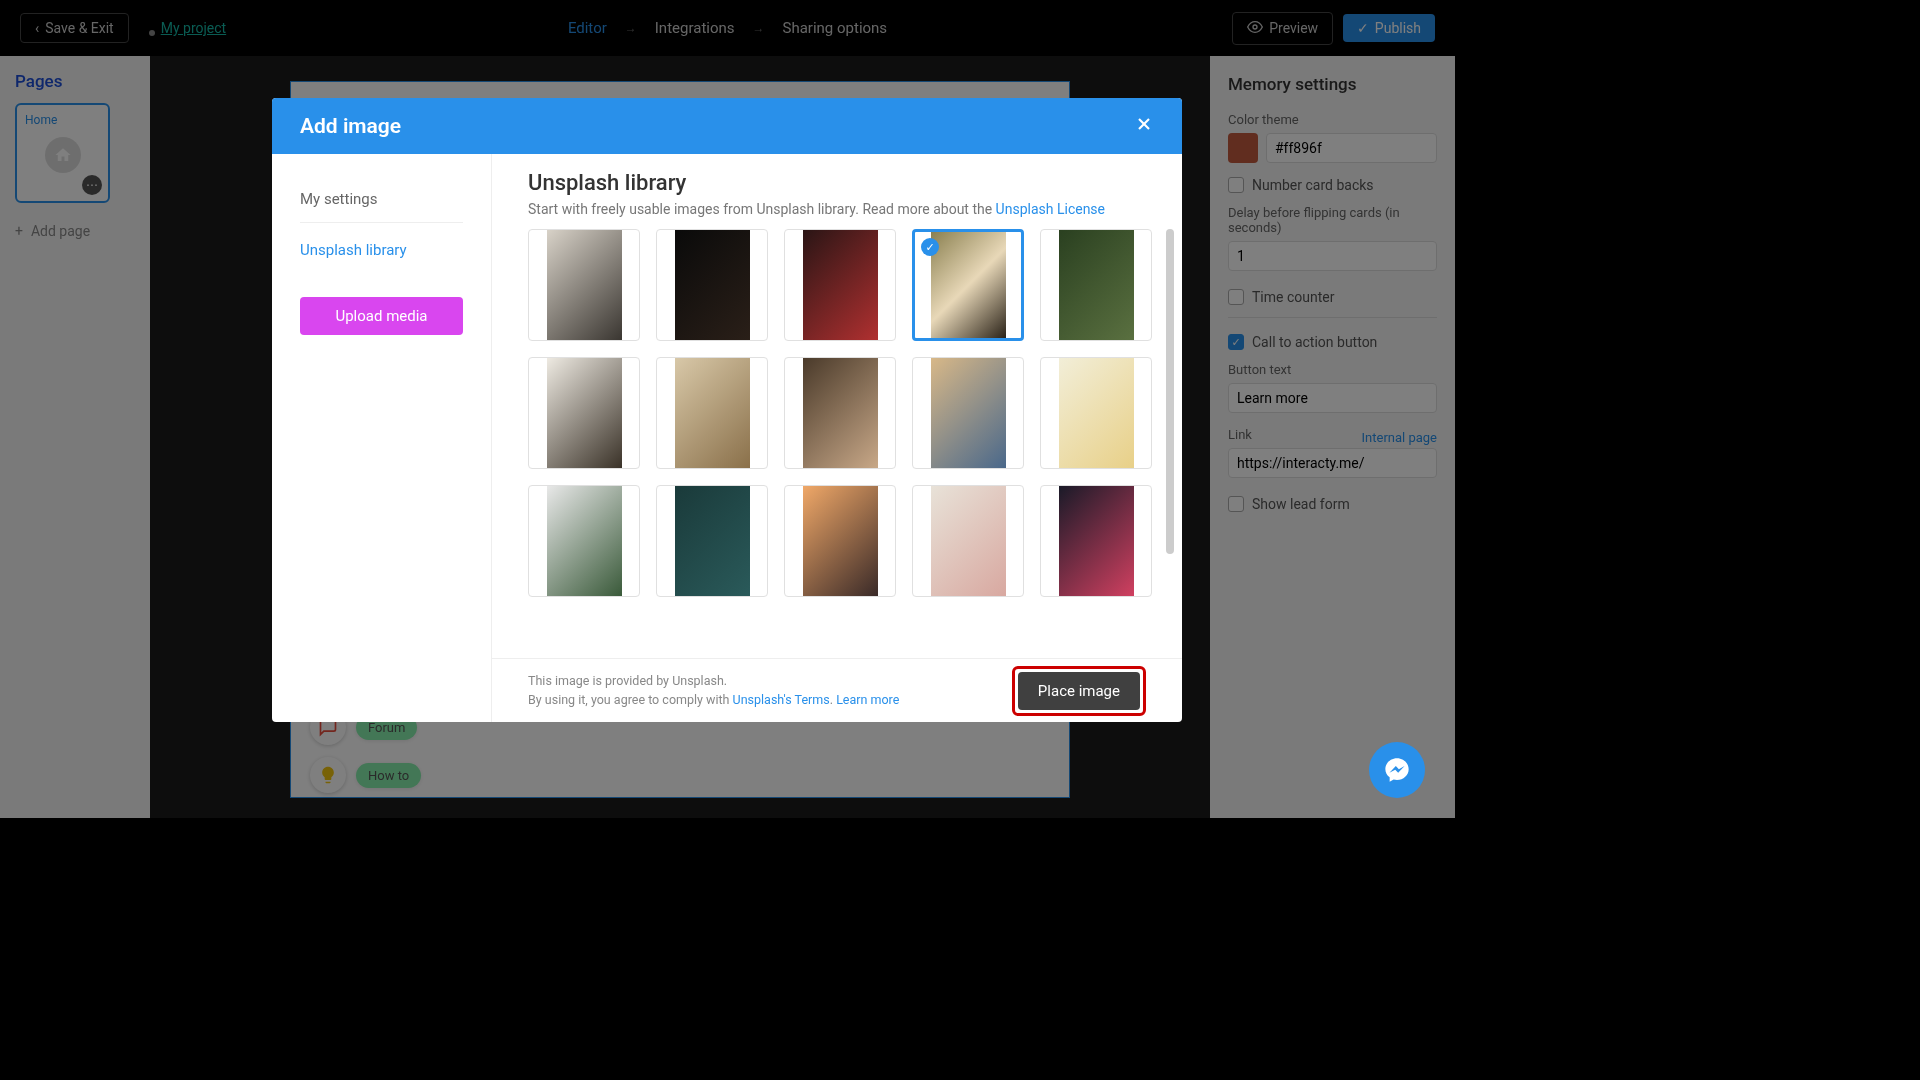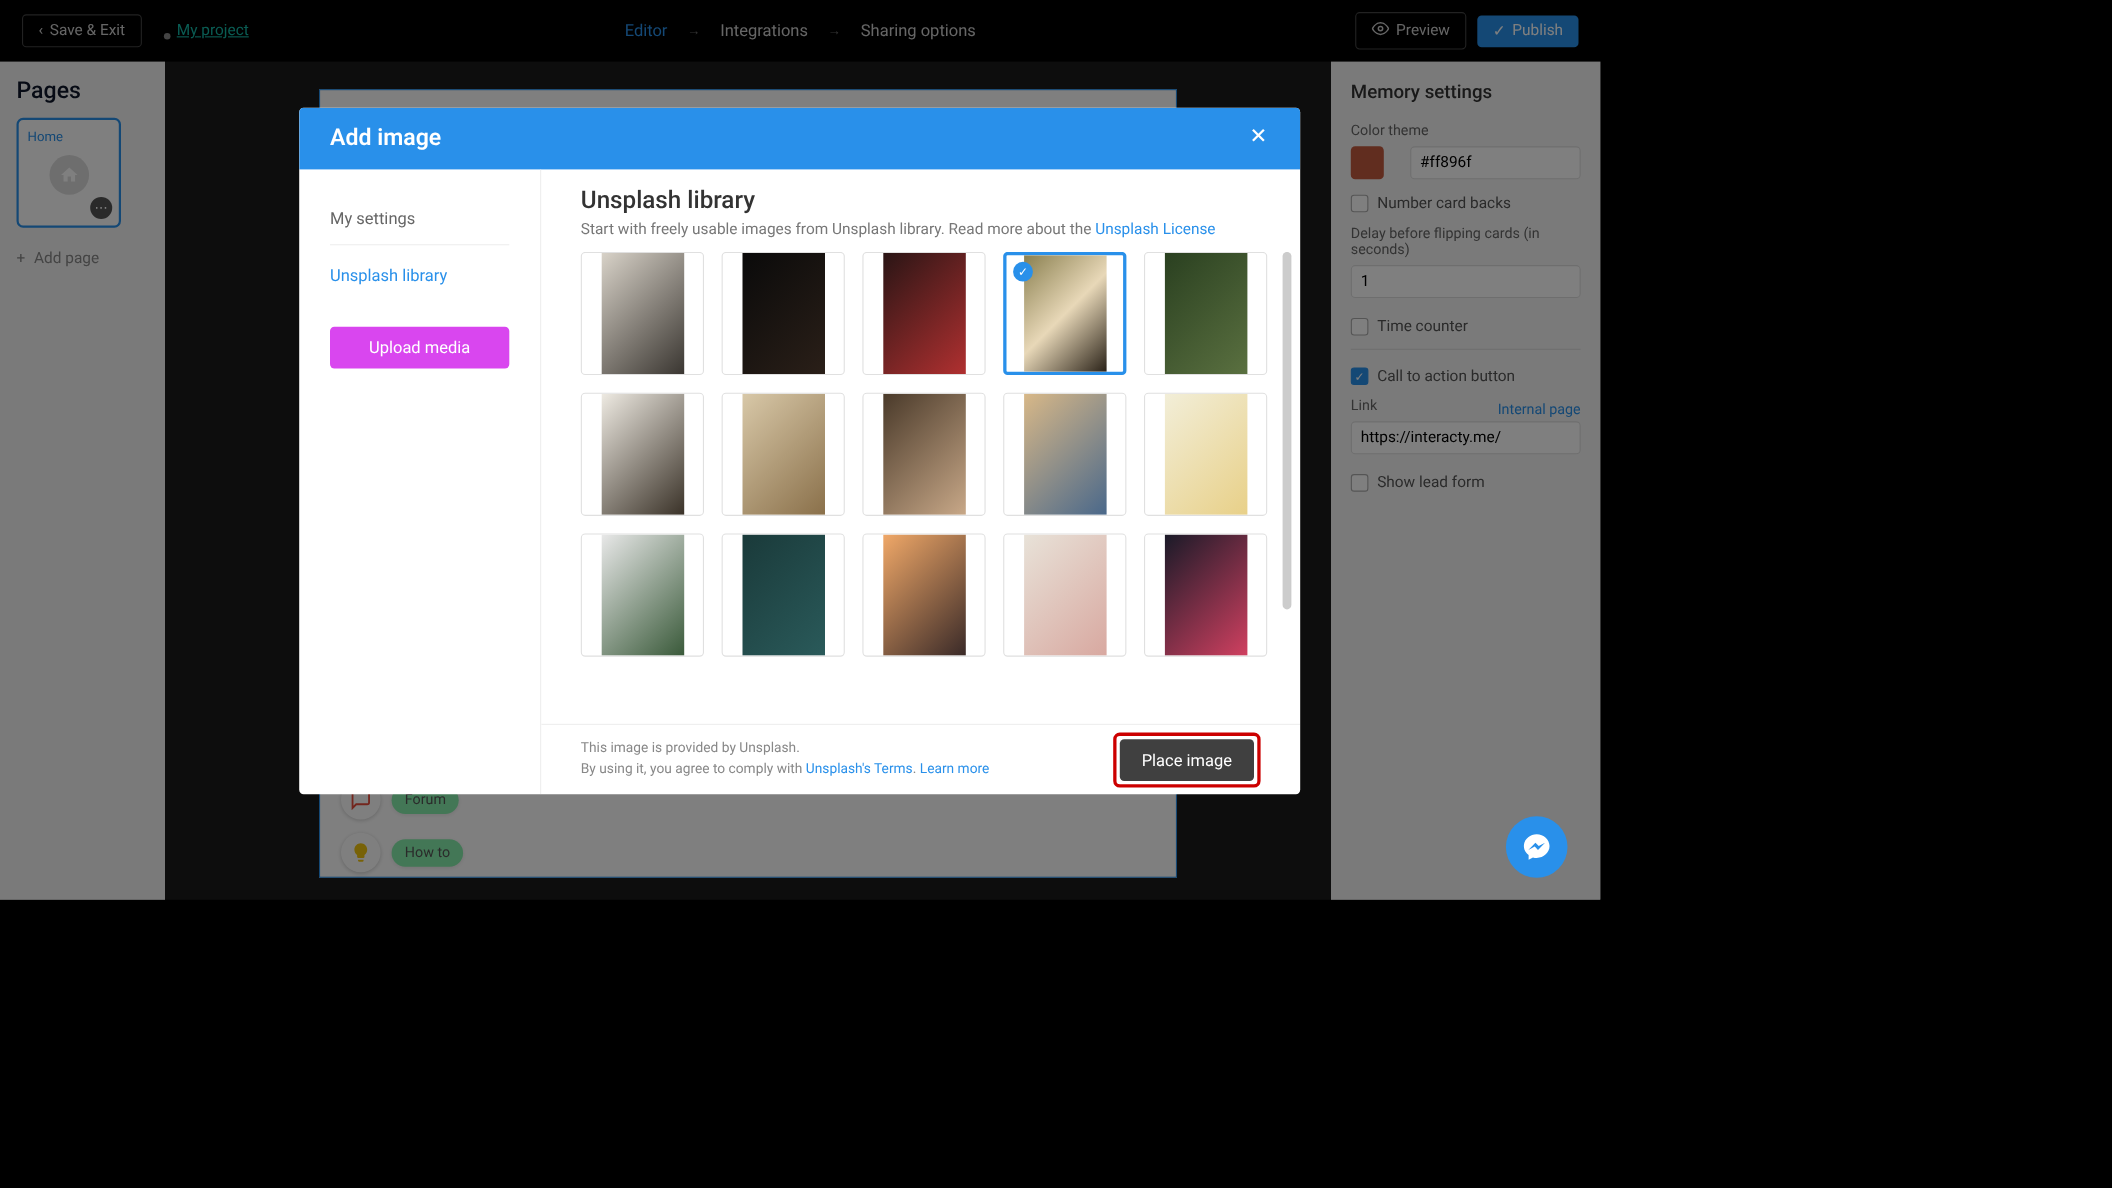--- a/index.html
+++ b/index.html
@@ -13,41 +13,41 @@
 .topbar-center { display: flex; align-items: center; gap: 18px; color: #ccc; font-size: 15px; position: absolute; left: 50%; transform: translateX(-50%); }
 .topbar-center .active { color: #2990ea; }
 .arrow { color: #666; font-size: 12px; }
 .topbar-right { display: flex; align-items: center; gap: 10px; }
 .preview-btn { border: 1px solid #444; border-radius: 4px; padding: 6px 14px; color: #ccc; font-size: 14px; display: flex; align-items: center; gap: 6px; cursor: pointer; }
 .publish-btn { background: #2990ea; border-radius: 4px; padding: 6px 14px; color: #fff; font-size: 14px; display: flex; align-items: center; gap: 6px; cursor: pointer; }
 
 .main { display: flex; height: calc(100% - 56px); }
 
 .left-panel { width: 150px; background: #f5f5f5; padding: 15px; }
-.left-panel h3 { font-size: 21px; font-weight: 500; color: #0f172a; margin-bottom: 12px; }
+.left-panel h3 { font-size: 17px; font-weight: 500; color: #1d4ed8; margin-bottom: 12px; }
 .page-thumb { width: 95px; height: 100px; border: 2px solid #2990ea; border-radius: 6px; background: #fff; padding: 8px; position: relative; cursor: pointer; }
 .page-thumb .label { color: #2990ea; font-size: 12px; }
 .page-thumb .house { width: 36px; height: 36px; background: #ddd; border-radius: 50%; margin: 10px auto; display: flex; align-items: center; justify-content: center; color: #fff; }
 .page-thumb .dots { position: absolute; bottom: 6px; right: 6px; width: 20px; height: 20px; background: #555; border-radius: 50%; color: #fff; font-size: 12px; display: flex; align-items: center; justify-content: center; }
 .add-page { display: flex; align-items: center; gap: 8px; color: #888; font-size: 14px; margin-top: 20px; cursor: pointer; }
 
 .canvas { flex: 1; background: #1a1a1a; position: relative; }
 .canvas-box { position: absolute; top: 25px; left: 140px; right: 140px; bottom: 20px; border: 1px solid #2990ea; background: #fff; }
 
 .help-bubbles { position: absolute; left: 160px; bottom: 25px; display: flex; flex-direction: column; gap: 12px; z-index: 5; }
 .help-bubble { display: flex; align-items: center; gap: 10px; }
 .help-icon { width: 36px; height: 36px; background: #fff; border-radius: 50%; display: flex; align-items: center; justify-content: center; box-shadow: 0 1px 4px rgba(0,0,0,0.2); }
 .help-label { background: #86efac; border-radius: 14px; padding: 5px 12px; font-size: 13px; color: #555; box-shadow: 0 1px 4px rgba(0,0,0,0.1); }
 
 .right-panel { width: 245px; background: #f5f5f5; padding: 18px; font-size: 14px; color: #333; }
 .right-panel h3 { font-size: 17px; font-weight: 500; margin-bottom: 18px; }
 .rp-row { margin-bottom: 14px; }
 .rp-label { font-size: 13px; color: #666; margin-bottom: 6px; }
 .rp-input { width: 100%; border: 1px solid #ddd; border-radius: 4px; padding: 6px 8px; font-size: 14px; background: #fff; }
-.color-row { display: flex; gap: 24px; align-items: center; }
+.color-row { display: flex; gap: 8px; align-items: center; }
 .color-swatch { width: 30px; height: 30px; background: #c25a3e; border-radius: 4px; }
 .check-row { display: flex; align-items: center; gap: 8px; font-size: 14px; color: #555; margin-bottom: 12px; }
 .checkbox { width: 16px; height: 16px; border: 1px solid #aaa; border-radius: 3px; background: #fff; display: flex; align-items: center; justify-content: center; }
 .checkbox.checked { background: #2990ea; border-color: #2990ea; color: #fff; font-size: 11px; }
 .link-row { display: flex; justify-content: space-between; align-items: center; }
 .link-row a { color: #2990ea; font-size: 13px; }
 
 .overlay { position: absolute; inset: 0; background: rgba(0,0,0,0.5); z-index: 100; }
 
 .modal { position: absolute; top: 98px; left: 272px; width: 910px; height: 624px; background: #fff; border-radius: 4px; z-index: 200; display: flex; flex-direction: column; overflow: hidden; }
@@ -183,20 +183,24 @@
     <div class="check-row" style="margin-top:18px">
       <div class="checkbox"></div>
       <span>Time counter</span>
     </div>
     <hr style="border:none;border-top:1px solid #ddd;margin:10px 0 16px">
     <div class="check-row">
       <div class="checkbox checked">✓</div>
       <span>Call to action button</span>
     </div>
     <div class="rp-row">
+      <div class="rp-label">Button text</div>
+      <input class="rp-input" value="Learn more" style="">
+    </div>
+    <div class="rp-row">
       <div class="link-row">
         <div class="rp-label">Link</div>
         <a>Internal page</a>
       </div>
       <input class="rp-input" value="https://interacty.me/" style="">
     </div>
     <div class="check-row" style="margin-top:18px">
       <div class="checkbox"></div>
       <span>Show lead form</span>
     </div>

